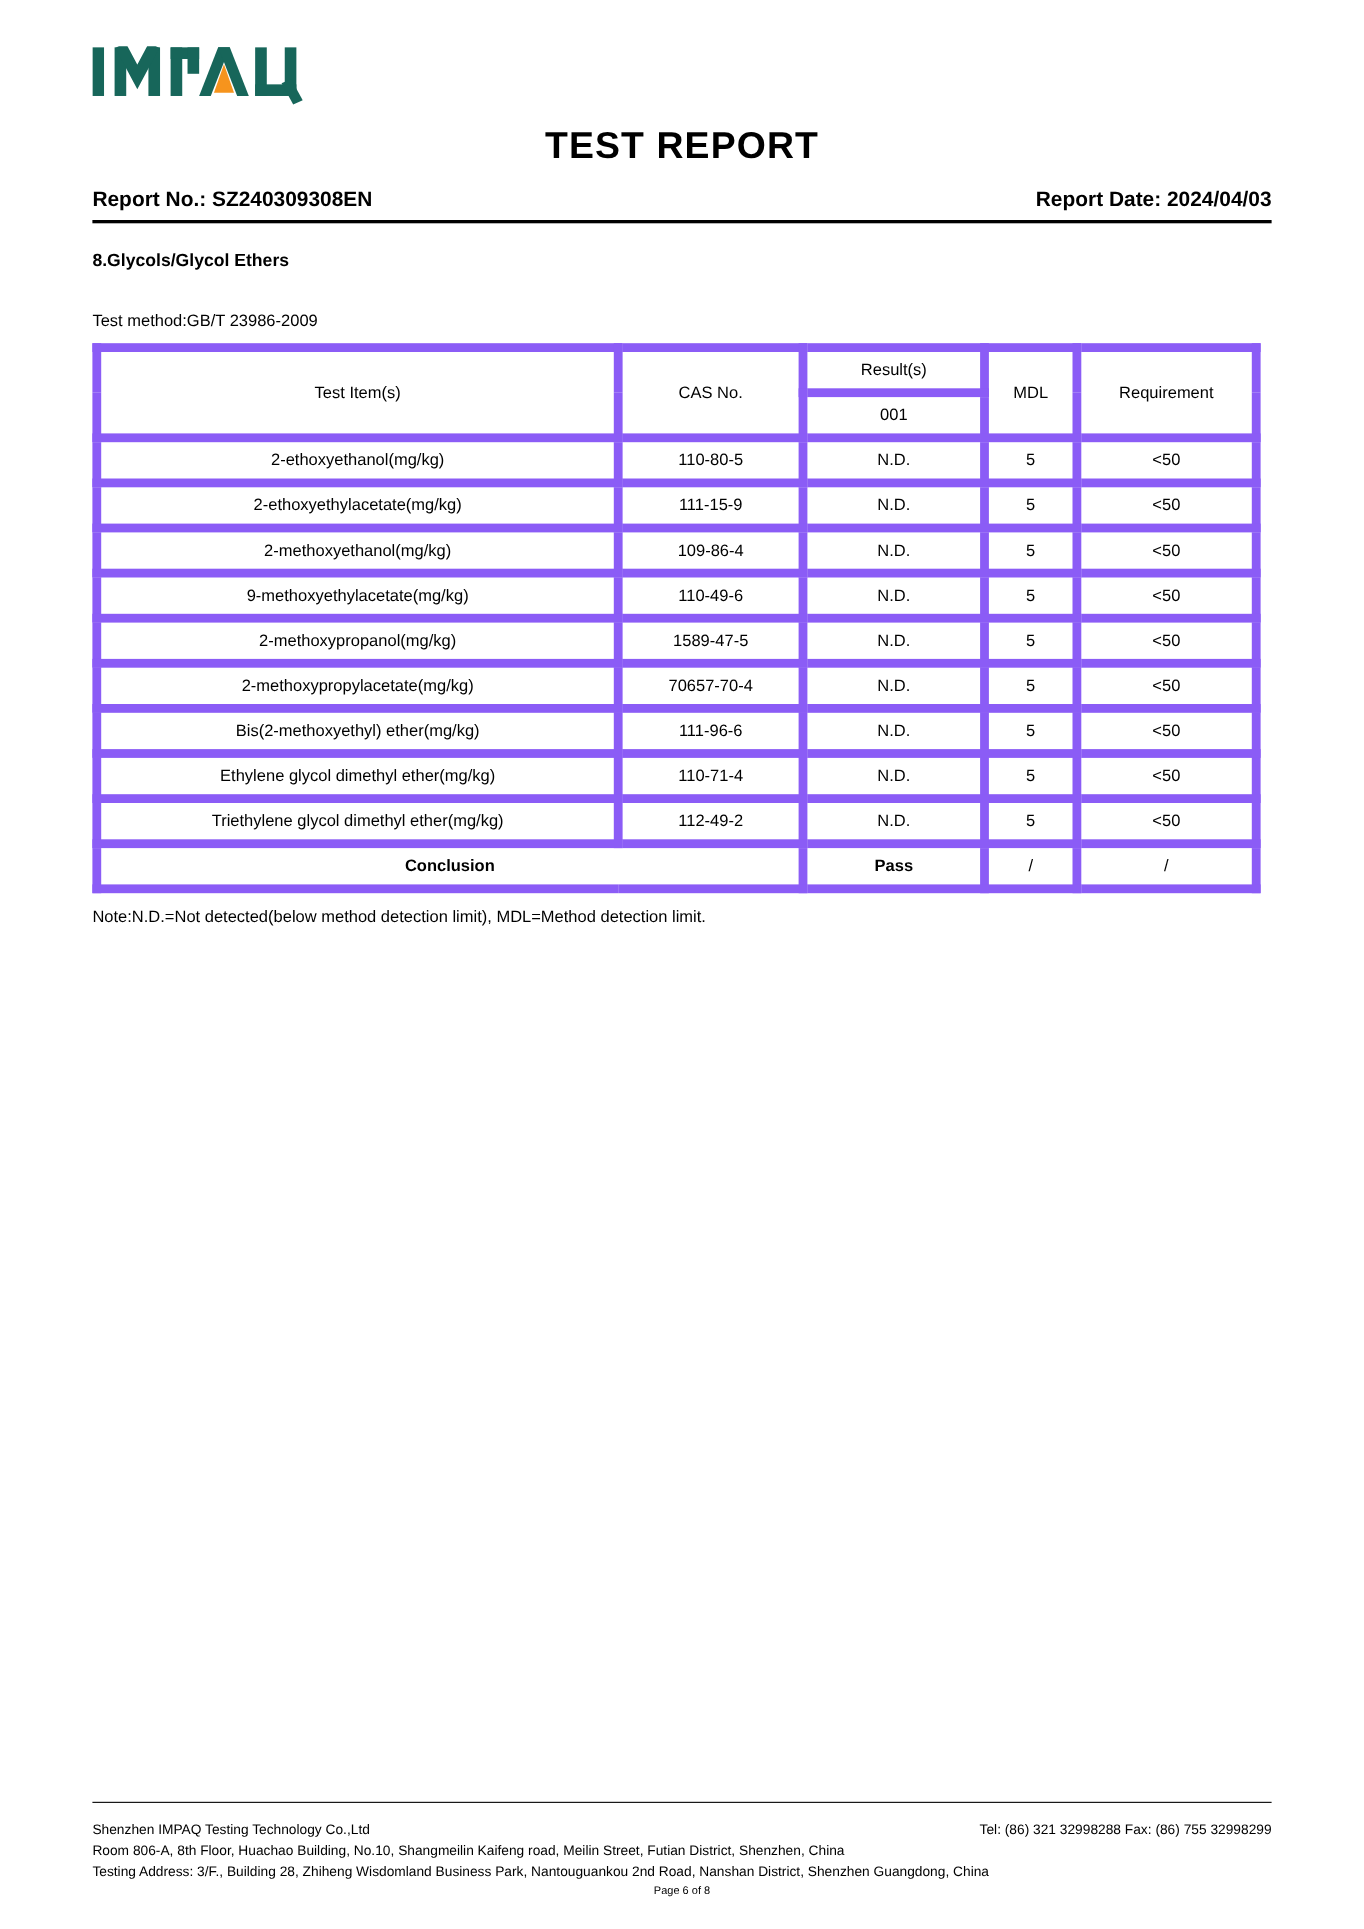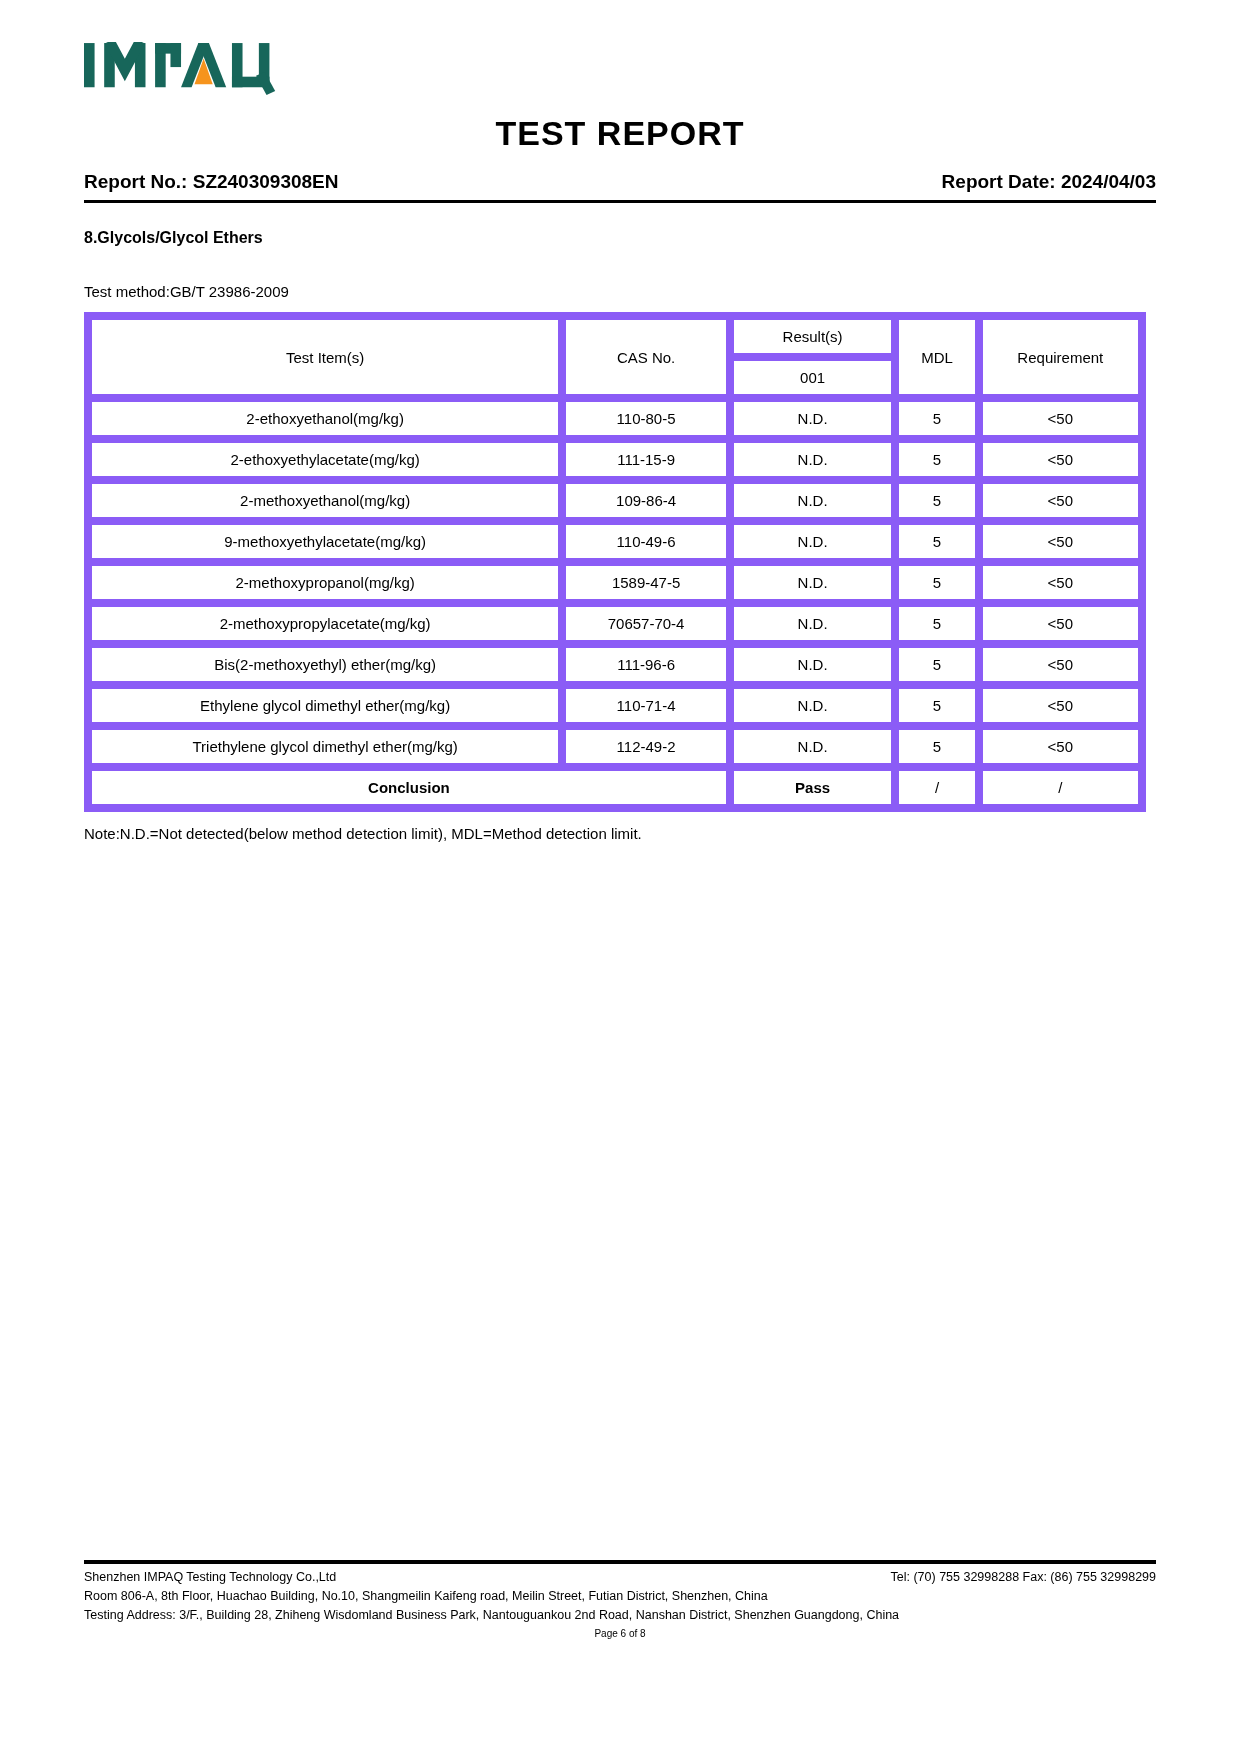--- a/index.html
+++ b/index.html
@@ -70,25 +70,25 @@
   td.item-cell { text-align: left; padding-left: 7px; }
   tr.conclusion-row td { font-weight: bold; }
   tr.conclusion-row td.slash-cell { font-weight: normal; }
   .note-line {
     margin-top: 13px;
     font-size: 15px;
   }
   .footer {
     position: absolute;
     left: 84px;
-    top: 1560px;
+    top: 1638px;
     width: 1072px;
-    border-top: 4px solid #000000;
+    border-top: 1px solid #000000;
     font-size: 12.5px;
-    padding-top: 4px;
+    padding-top: 15px;
   }
   .footer-line1 {
     display: flex;
     justify-content: space-between;
     line-height: 19px;
   }
   .footer-line { line-height: 19px; }
   .page-number {
     margin-top: 3px;
     text-align: center;
@@ -228,19 +228,19 @@
         </tr>
       </tbody>
     </table>
 
     <div class="note-line">Note:N.D.=Not detected(below method detection limit), MDL=Method detection limit.</div>
   </div>
 
   <div class="footer">
     <div class="footer-line1">
       <span>Shenzhen IMPAQ Testing Technology Co.,Ltd</span>
-      <span>Tel: (70) 755 32998288 Fax: (86) 755 32998299</span>
+      <span>Tel: (86) 321 32998288 Fax: (86) 755 32998299</span>
     </div>
     <div class="footer-line">Room 806-A, 8th Floor, Huachao Building, No.10, Shangmeilin Kaifeng road, Meilin Street, Futian District, Shenzhen, China</div>
     <div class="footer-line">Testing Address: 3/F., Building 28, Zhiheng Wisdomland Business Park, Nantouguankou 2nd Road, Nanshan District, Shenzhen Guangdong, China</div>
     <div class="page-number">Page 6 of 8</div>
   </div>
 </div>
 
 </body></html>

